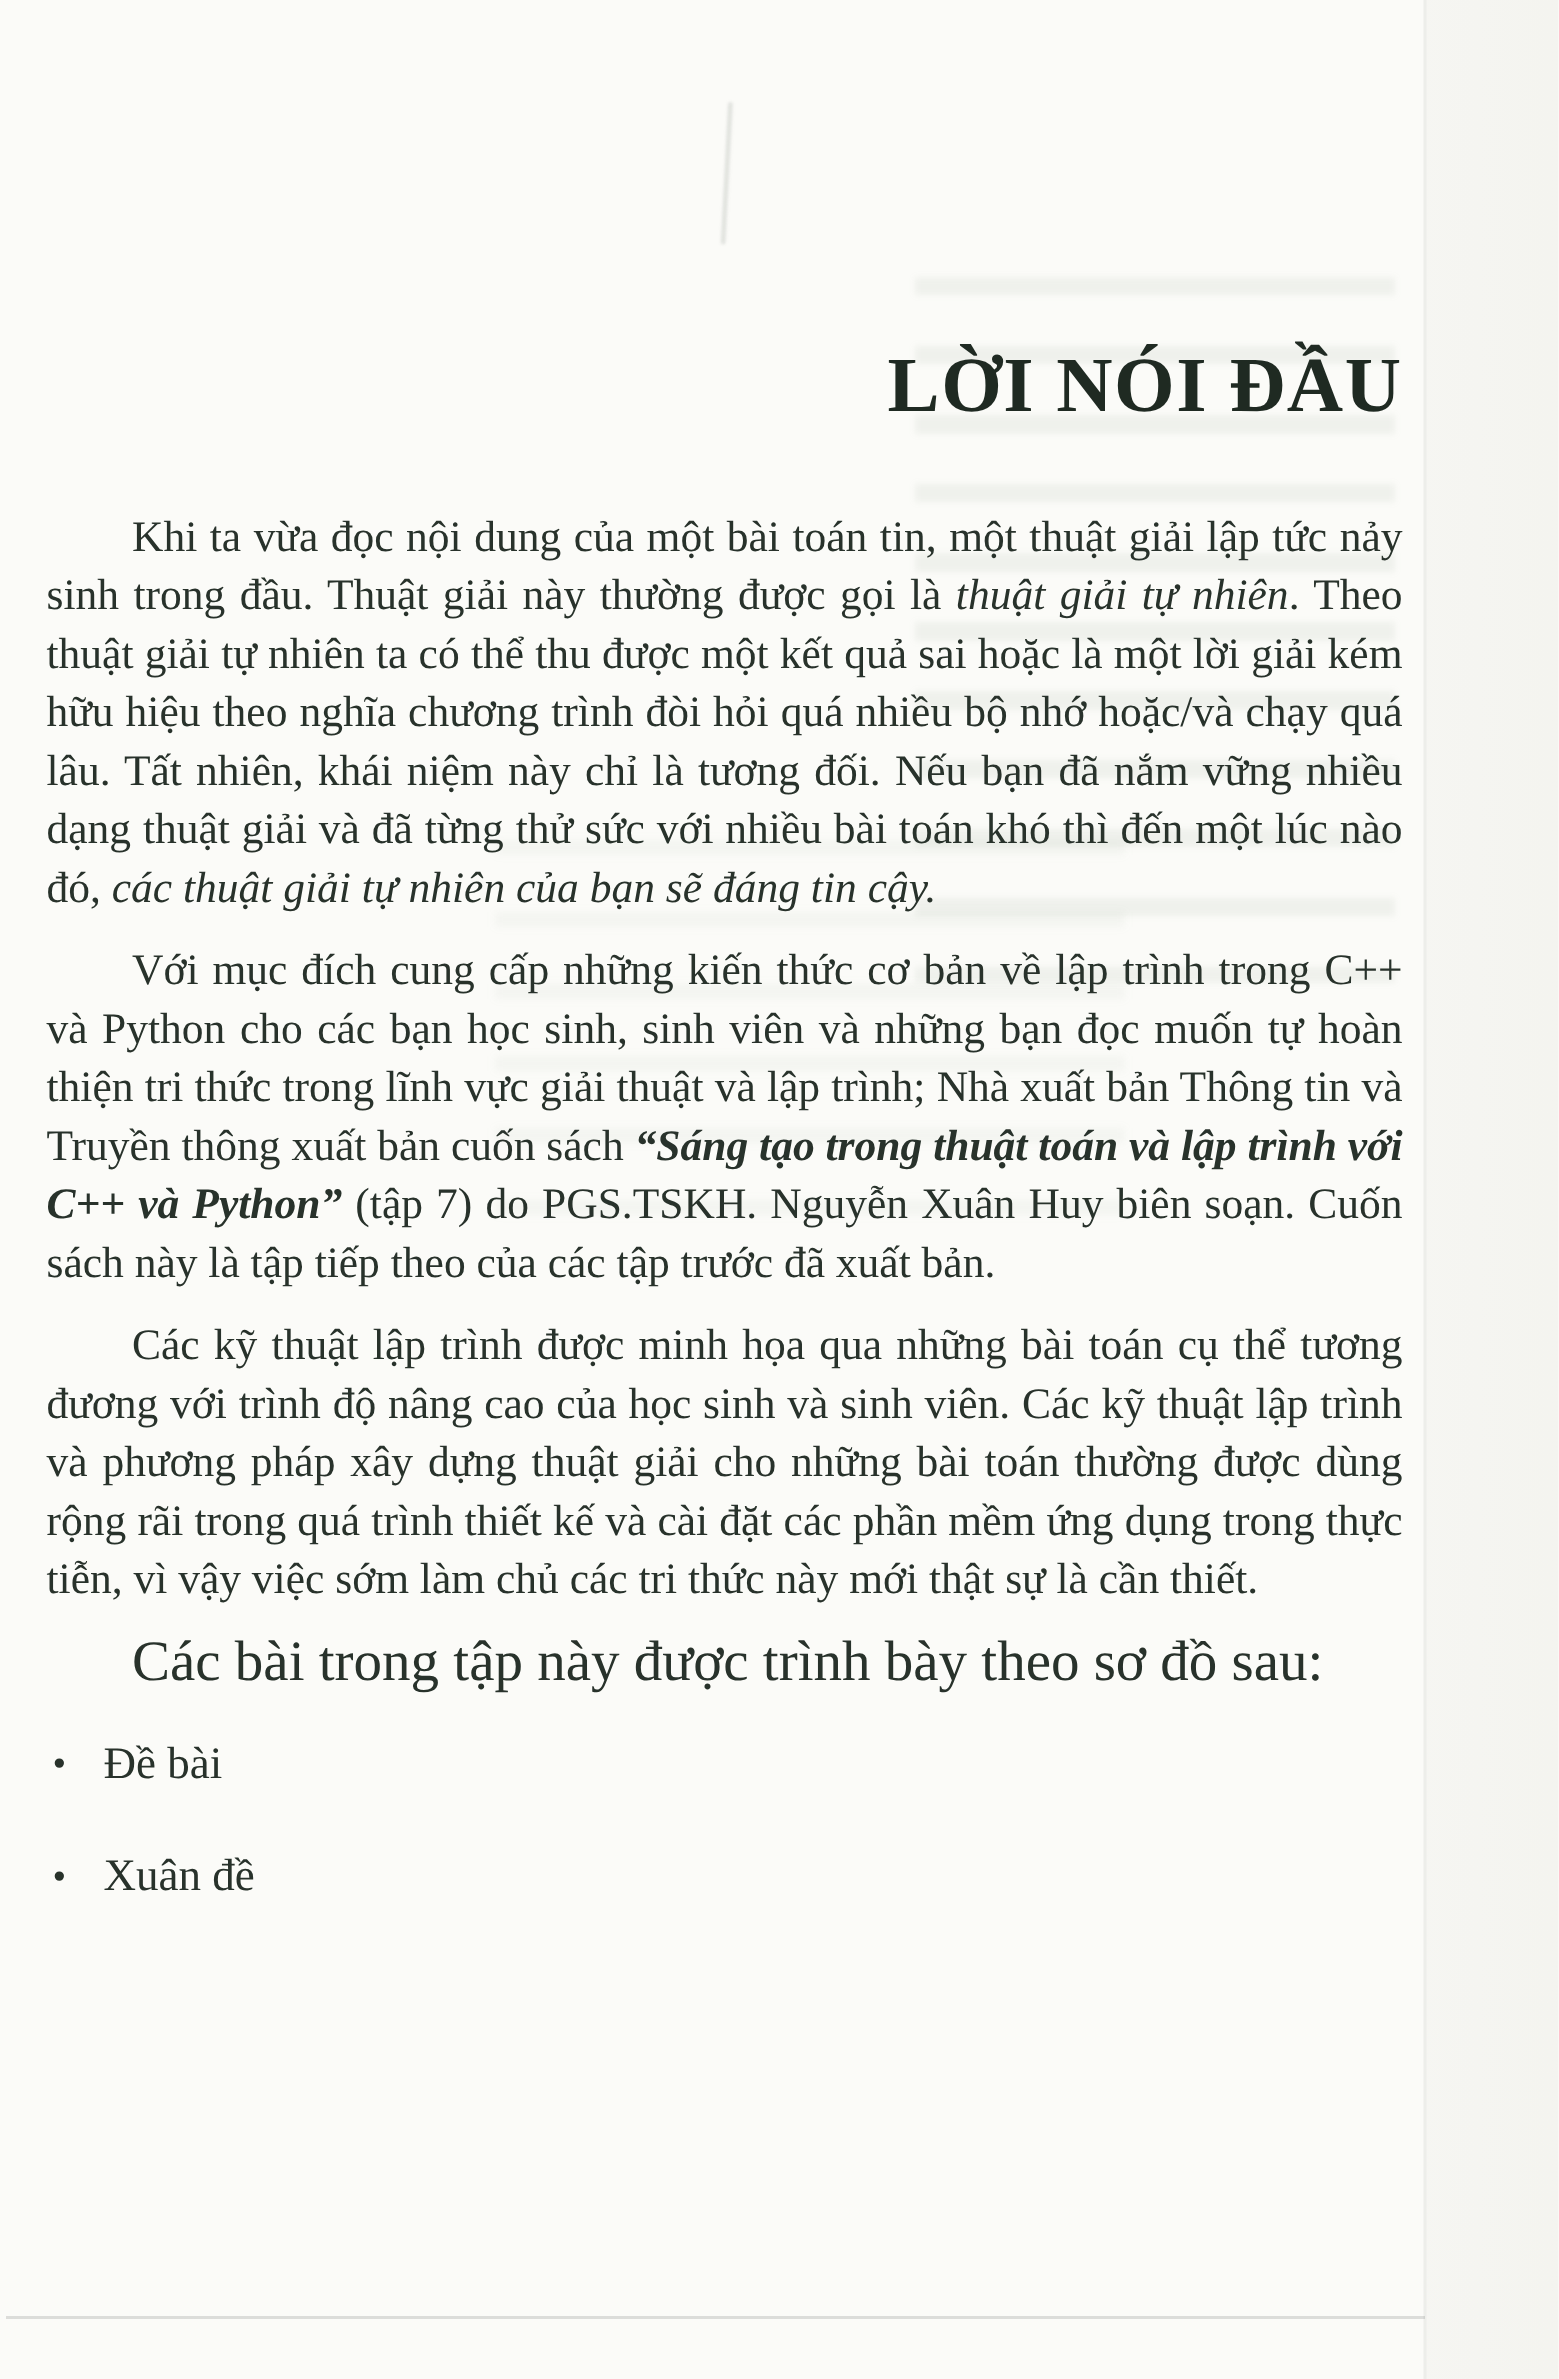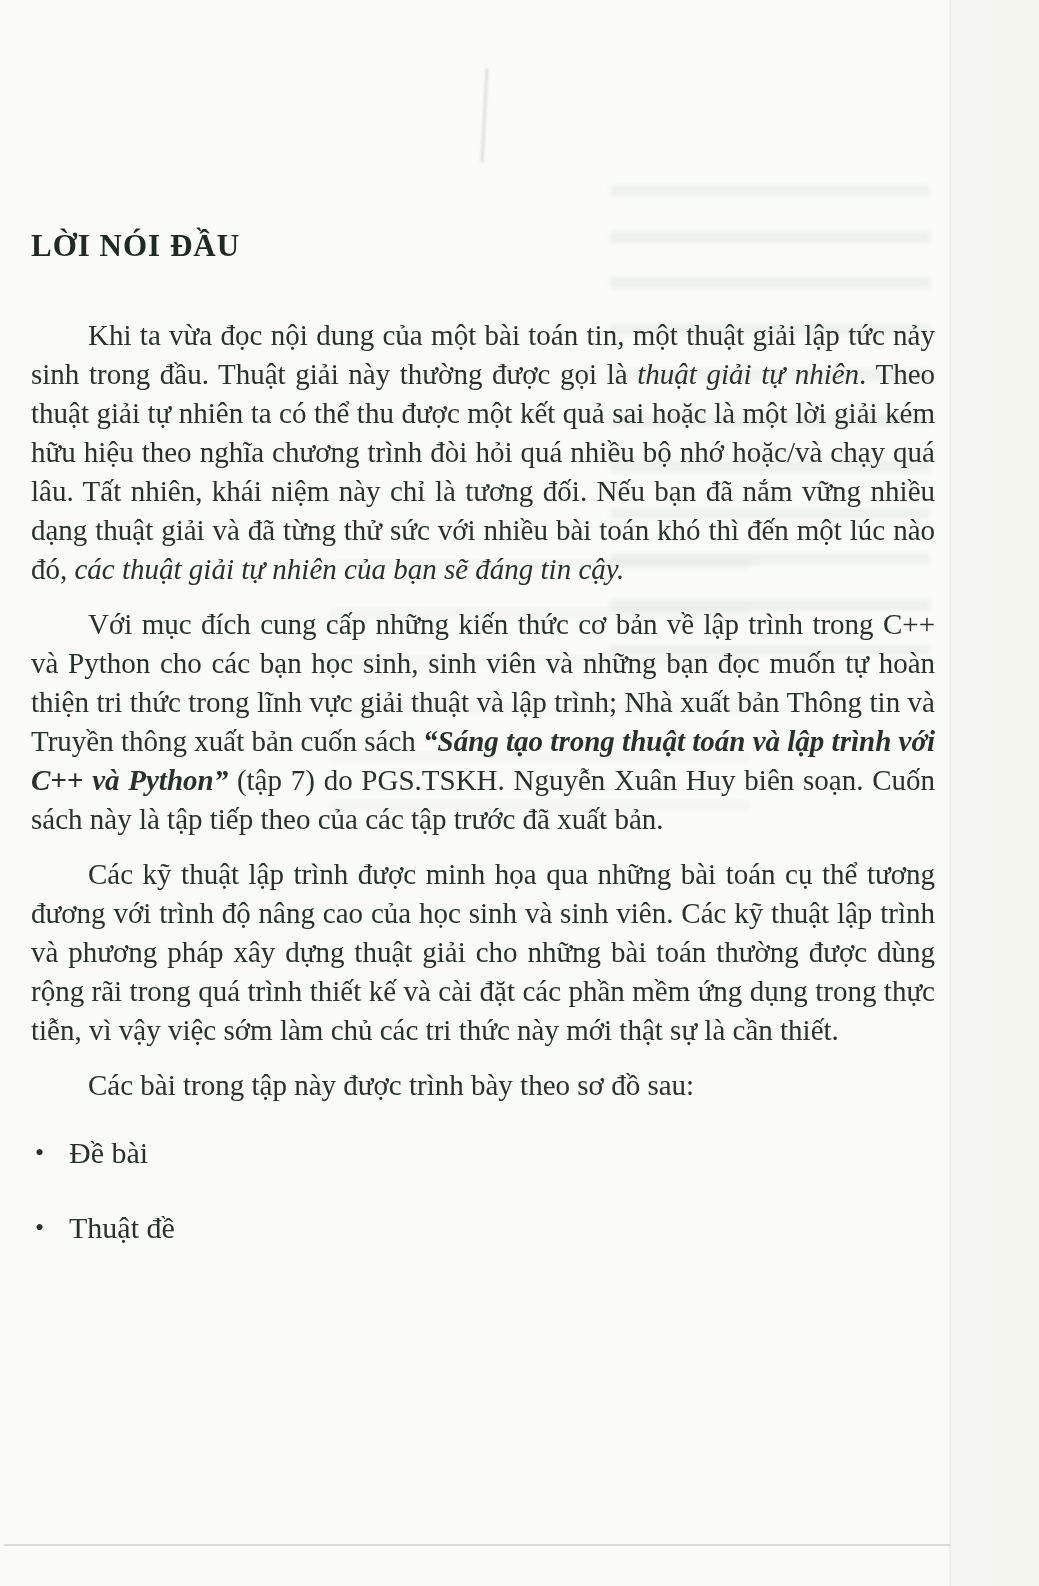--- a/index.html
+++ b/index.html
@@ -22,39 +22,39 @@
   .content {
     position: absolute;
     left: 31px;
     top: 0;
     width: 904px;
   }
   .title {
     margin: 0;
     padding-top: 228px;
     margin-bottom: 52px;
-    text-align: left;
-    font-size: 31px;
+    text-align: right;
+    font-size: 52px;
     font-weight: bold;
     letter-spacing: 1px;
     color: #1f2a22;
   }
   .para {
     margin: 0 0 16px 0;
     font-size: 29px;
     line-height: 39px;
     text-align: justify;
     text-align-last: left;
     text-indent: 57px;
   }
   .para .it { font-style: italic; }
   .para .bdit { font-weight: bold; font-style: italic; }
   .scheme-line {
     margin: 8px 0 0 0;
-    font-size: 29px;
+    font-size: 38px;
     line-height: 39px;
     text-indent: 57px;
   }
   .bullet-list {
     list-style: none;
     margin: 28px 0 0 0;
     padding: 0;
   }
   .bullet-list li {
     font-size: 30px;
@@ -152,17 +152,17 @@
     <div>
         <p class="para"><span>Khi ta vừa đọc nội dung của một bài toán tin, một thuật giải lập tức nảy sinh trong đầu. Thuật giải này thường được gọi là </span><span class="it">thuật giải tự nhiên</span><span>. Theo thuật giải tự nhiên ta có thể thu được một kết quả sai hoặc là một lời giải kém hữu hiệu theo nghĩa chương trình đòi hỏi quá nhiều bộ nhớ hoặc/và chạy quá lâu. Tất nhiên, khái niệm này chỉ là tương đối. Nếu bạn đã nắm vững nhiều dạng thuật giải và đã từng thử sức với nhiều bài toán khó thì đến một lúc nào đó, </span><span class="it">các thuật giải tự nhiên của bạn sẽ đáng tin cậy.</span></p>
         <p class="para"><span>Với mục đích cung cấp những kiến thức cơ bản về lập trình trong C++ và Python cho các bạn học sinh, sinh viên và những bạn đọc muốn tự hoàn thiện tri thức trong lĩnh vực giải thuật và lập trình; Nhà xuất bản Thông tin và Truyền thông xuất bản cuốn sách </span><span class="bdit">“Sáng tạo trong thuật toán và lập trình với C++ và Python”</span><span> (tập 7) do PGS.TSKH. Nguyễn Xuân Huy biên soạn. Cuốn sách này là tập tiếp theo của các tập trước đã xuất bản.</span></p>
         <p class="para"><span>Các kỹ thuật lập trình được minh họa qua những bài toán cụ thể tương đương với trình độ nâng cao của học sinh và sinh viên. Các kỹ thuật lập trình và phương pháp xây dựng thuật giải cho những bài toán thường được dùng rộng rãi trong quá trình thiết kế và cài đặt các phần mềm ứng dụng trong thực tiễn, vì vậy việc sớm làm chủ các tri thức này mới thật sự là cần thiết.</span></p>
       </div>
 
     <p class="para scheme-line">Các bài trong tập này được trình bày theo sơ đồ sau:</p>
 
     <ul class="bullet-list">
         <li><span class="marker">•</span><span>Đề bài</span></li>
-        <li><span class="marker">•</span><span>Thuật đề</span></li>
+        <li><span class="marker">•</span><span>Xuân đề</span></li>
       </ul>
   </div>
 
 </div>
 
 </body></html>

